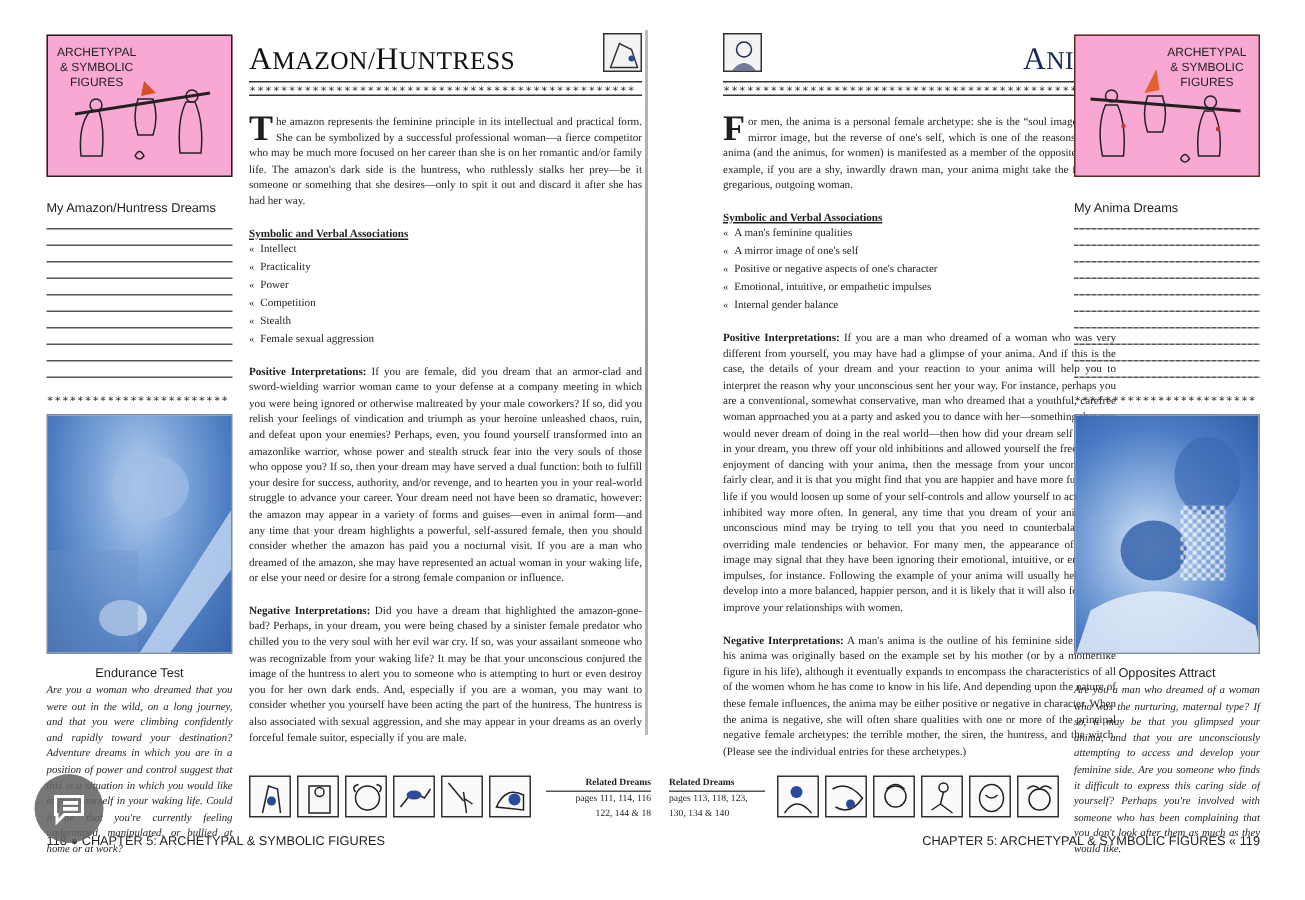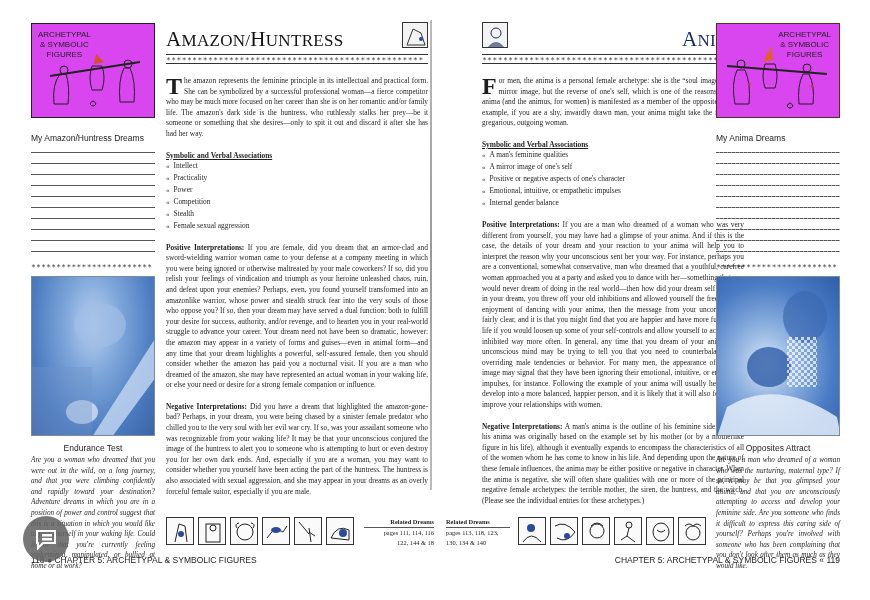--- a/index.html
+++ b/index.html
@@ -10,21 +10,21 @@
   .page { position: absolute; top: 0; height: 600px; }
   .page-left { left: 0; width: 432px; }
   .page-right { left: 438px; width: 432px; }
   .gutter { position: absolute; left: 430px; top: 20px; width: 2px; height: 470px; background: linear-gradient(#bbb,#999,#bbb); }
 
   
   .sidebar { position: absolute; width: 124px; }
   .page-left .sidebar { left: 31px; top: 23px; }
   .page-right .sidebar { left: 278px; top: 23px; }
 
-  .figbox { width: 124px; height: 95px; border: 1.5px solid #222; position: relative; overflow: hidden; background: #d946ef; }
+  .figbox { width: 124px; height: 95px; border: 1.5px solid #222; position: relative; overflow: hidden; background: #f9a8d4; }
   .page-right .figbox { border-color: #5a2c22; }
   .figbox-title { position: absolute; font-family: "Liberation Sans", sans-serif; font-size: 8px; line-height: 10px; color: #222; text-align: center; }
   .page-left .figbox-title { left: 6px; top: 6px; }
   .page-right .figbox-title { right: 8px; top: 6px; }
   .figbox svg { position: absolute; left: 0; top: 0; }
 
   .dreams-title { font-family: "Liberation Sans", sans-serif; font-size: 8.5px; margin-top: 15px; color: #222; }
   .lines { margin-top: 9px; }
   .line { height: 1px; background: #555; margin-bottom: 10px; }
   .page-right .line { background: repeating-linear-gradient(90deg,#555 0 3px,#999 3px 4px); }

